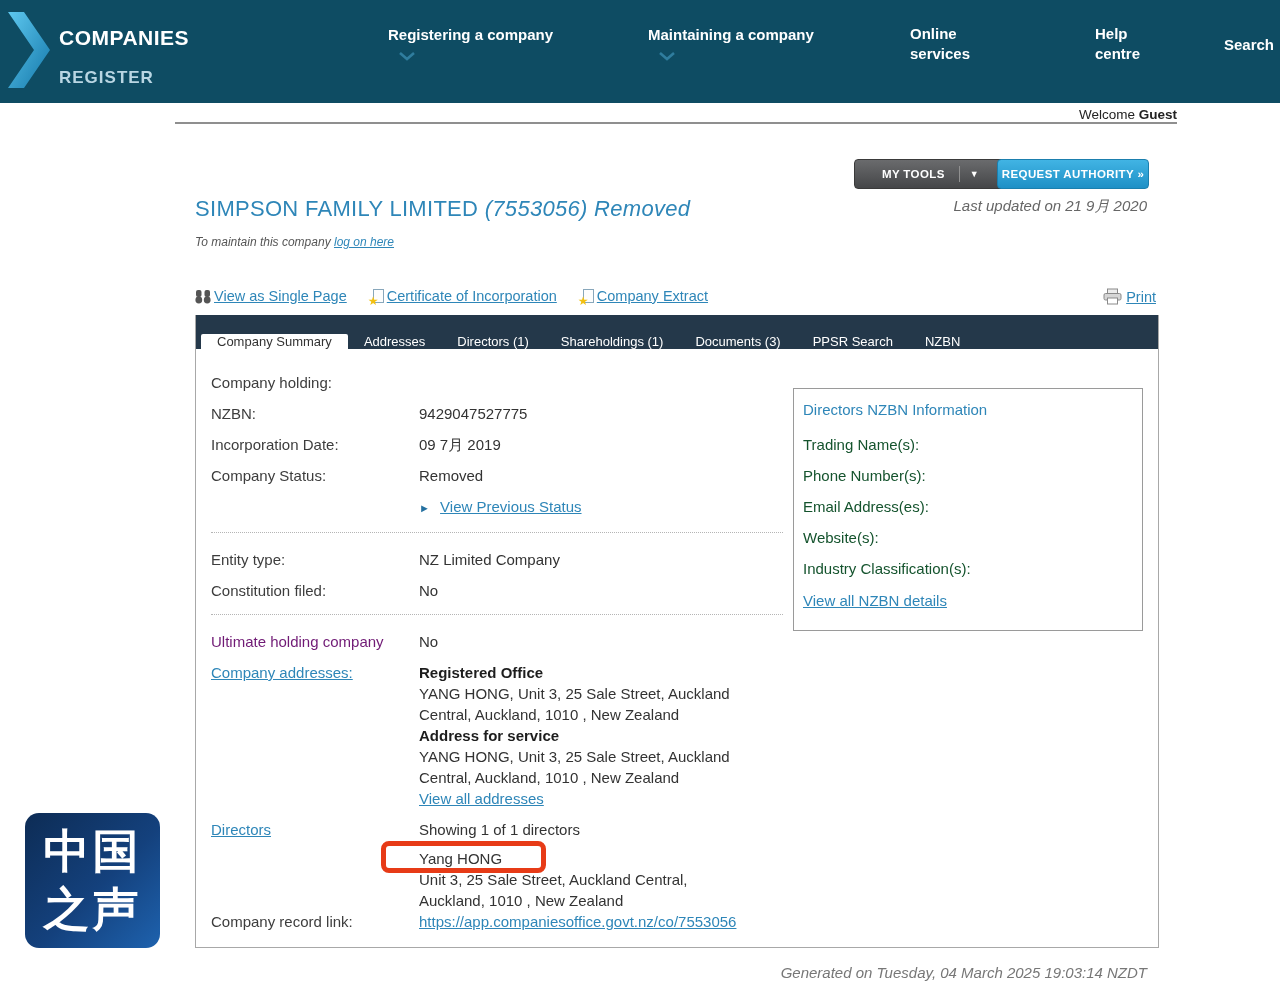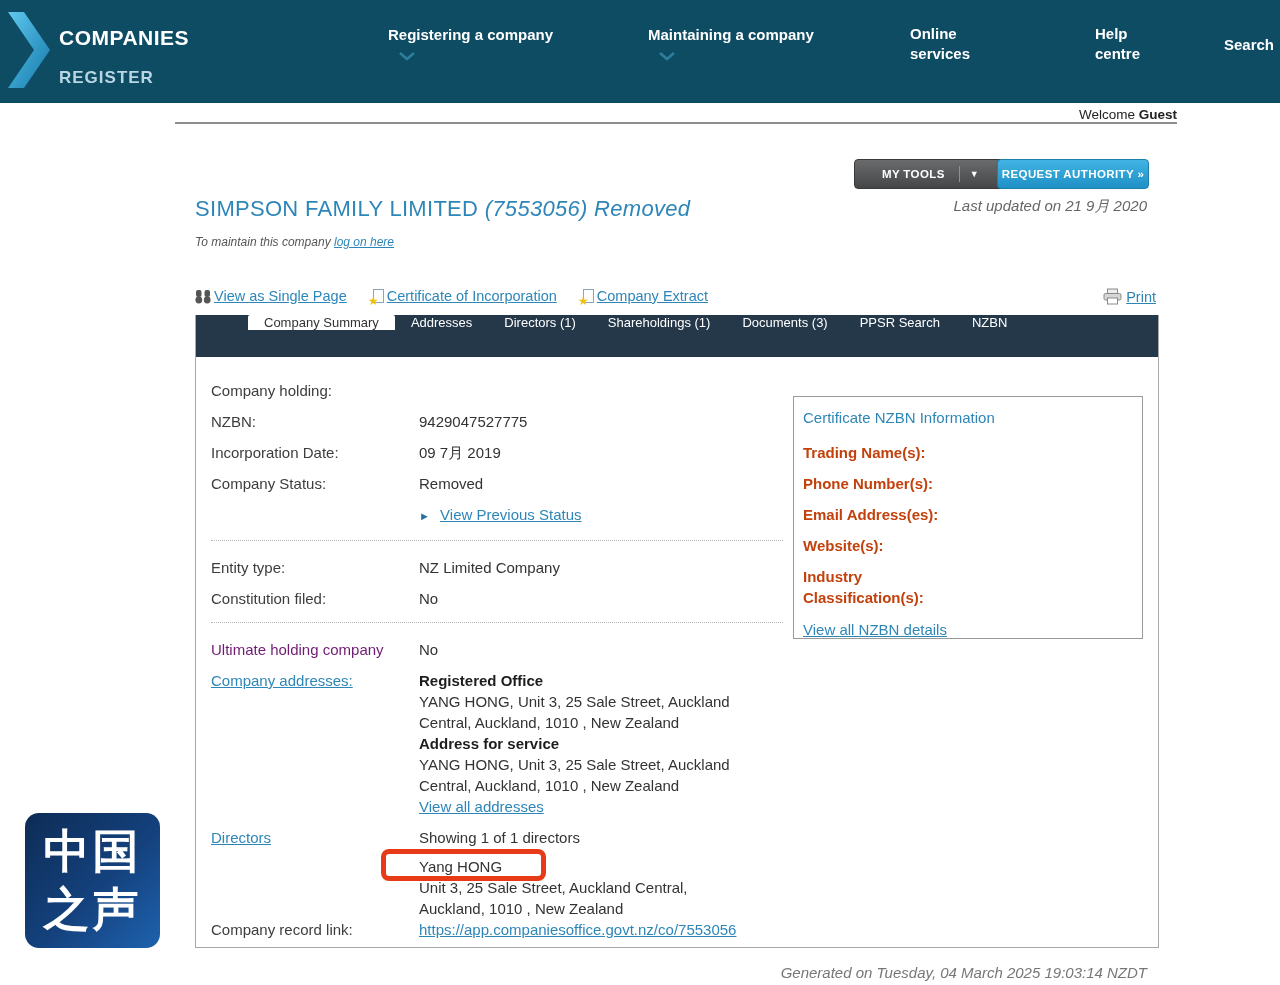--- a/index.html
+++ b/index.html
@@ -46,21 +46,21 @@
   .link-item { display:inline-flex; align-items:center; margin-right:24px; }
   .link-item svg, .doc-icon { margin-right:3px; }
   .doc-icon { position:relative; display:inline-block; width:13px; height:15px; }
   .doc-page { display:block; width:11px; height:14px; background:#fdfdfd; border:1px solid #88a7bb; margin-left:2px; }
   .doc-star { position:absolute; left:-3px; bottom:-4px; color:#f2c011; font-size:12px; }
   .print-item { position:absolute; right:3px; top:0; display:inline-flex; align-items:flex-end; }
   .print-item svg { margin-right:4px; }
 
   
   .content-box { position:absolute; left:195px; top:315px; width:964px; height:633px; background:#fff; border:1px solid #a8a8a8; border-top:none; }
-  .tabbar { height:42px; background:#24384a; display:flex; align-items:flex-start;padding-left:47px; }
+  .tabbar { height:34px; background:#24384a; display:flex; align-items:flex-end; }
   .tab { color:#fff; font-size:13px; padding:0 16px; display:flex; align-items:center; cursor:pointer; white-space:nowrap; }
   .tab.active { background:#fff; color:#333; margin-left:5px; border-radius:2px 2px 0 0; font-weight:normal; }
   .box-body { position:relative; padding:23px 15px 0 15px; font-size:15px; color:#333; }
 
   .frow { display:flex; margin-bottom:10px; line-height:21px; }
   .flabel { width:208px; color:#3d3d3d; flex-shrink:0; }
   .fvalue { width:330px; }
   .fvalue.nowrap { white-space:nowrap; width:520px; }
   .fvalue b { color:#1d1d1d; }
   .blue-label { color:#701a75; }
@@ -70,21 +70,21 @@
   .addr-block { width:318px; }
   .sub-gap { margin-top:8px; }
 
   
   .red-wrap { position:relative; display:inline-block; }
   .red-annot { position:absolute; left:-38px; top:-7px; right:-44px; bottom:-4px; border:5px solid #e73b17; border-radius:8px; pointer-events:none; }
 
   
   .nzbn-panel { position:absolute; left:597px; top:39px; width:350px; height:243px; border:1px solid #9a9a9a; padding:12px 10px 0 9px; background:#fff; }
   .nzbn-title { color:#2e86b8; font-size:15px; margin-bottom:16px; }
-  .nzbn-field { color:#c2410c; font-size:15px; margin-bottom:10px; line-height:21px; max-width:180px;font-weight:bold; }
+  .nzbn-field { color:#14532d; font-size:15px; margin-bottom:10px; line-height:21px; max-width:180px; }
   .nzbn-link { display:inline-block; margin-top:3px; font-size:15px; }
 
   
   .generated { position:absolute; top:964px; right:133px; font-style:italic; color:#777; font-size:15px; }
 
   
   .watermark { position:absolute; left:25px; top:813px; width:135px; height:135px; border-radius:14px; background:linear-gradient(135deg,#0d2c55 0%,#14417d 55%,#1e62ae 100%); color:#fff; display:flex; flex-direction:column; align-items:center; justify-content:center; font-weight:bold; font-size:46px; line-height:1.25; letter-spacing:3px; }
 </style>
 </head>
 <body>
@@ -190,21 +190,21 @@
     <div class="tab">Directors (1)</div>
     <div class="tab">Shareholdings (1)</div>
     <div class="tab">Documents (3)</div>
     <div class="tab">PPSR Search</div>
     <div class="tab">NZBN</div>
   </div>
 
   <div class="box-body">
 
     <div class="nzbn-panel">
-      <div class="nzbn-title">Certificate NZBN Information</div>
+      <div class="nzbn-title">Directors NZBN Information</div>
       <div class="nzbn-field">Trading Name(s):</div>
       <div class="nzbn-field">Phone Number(s):</div>
       <div class="nzbn-field">Email Address(es):</div>
       <div class="nzbn-field">Website(s):</div>
       <div class="nzbn-field">Industry Classification(s):</div>
       <a class="lnk nzbn-link">View all NZBN details</a>
     </div>
 
     <div class="frow">
       <div class="flabel">Company holding:</div>

